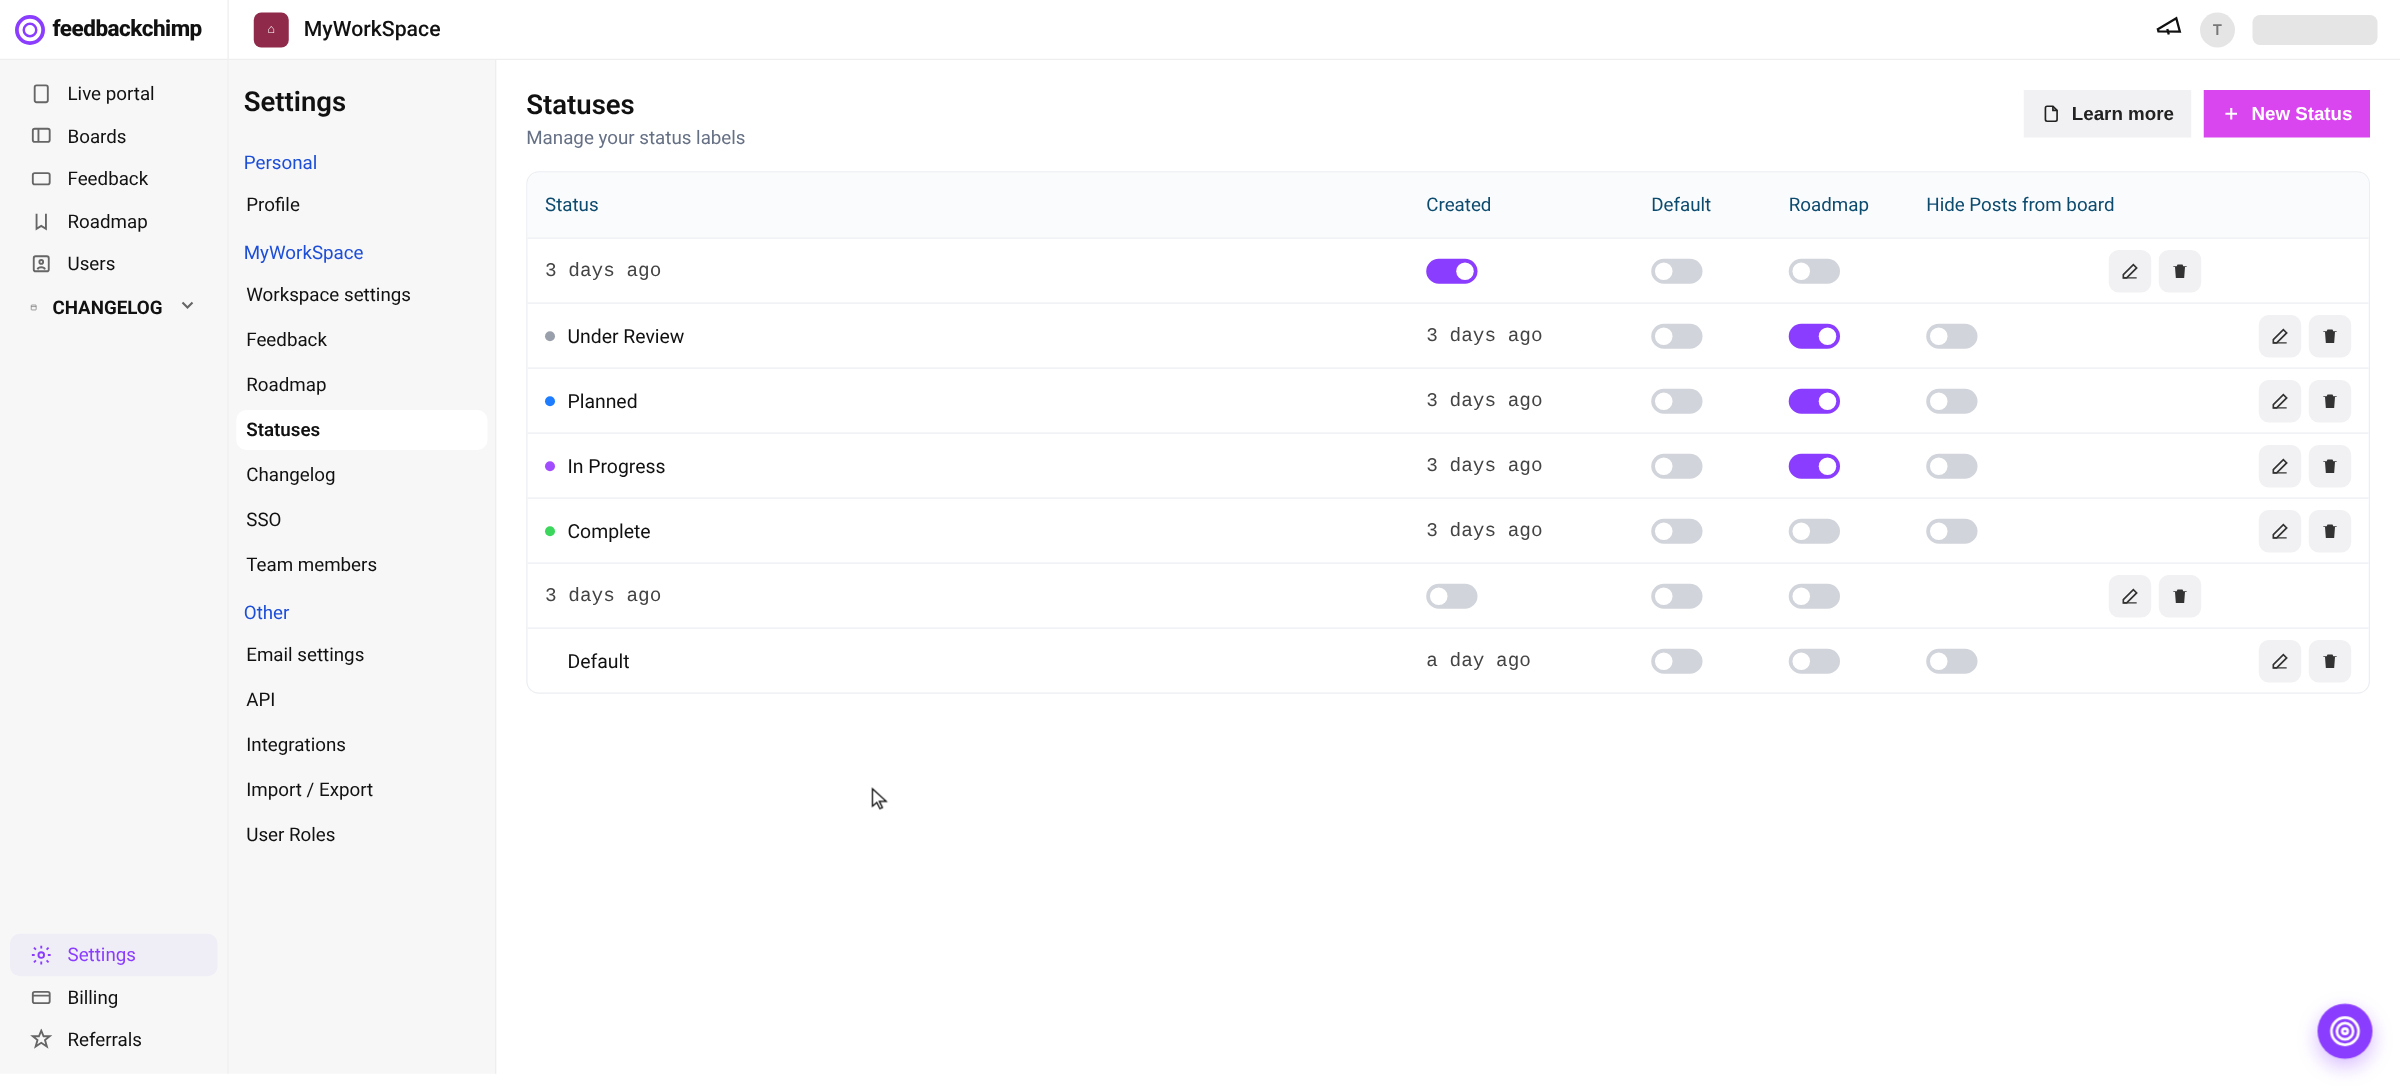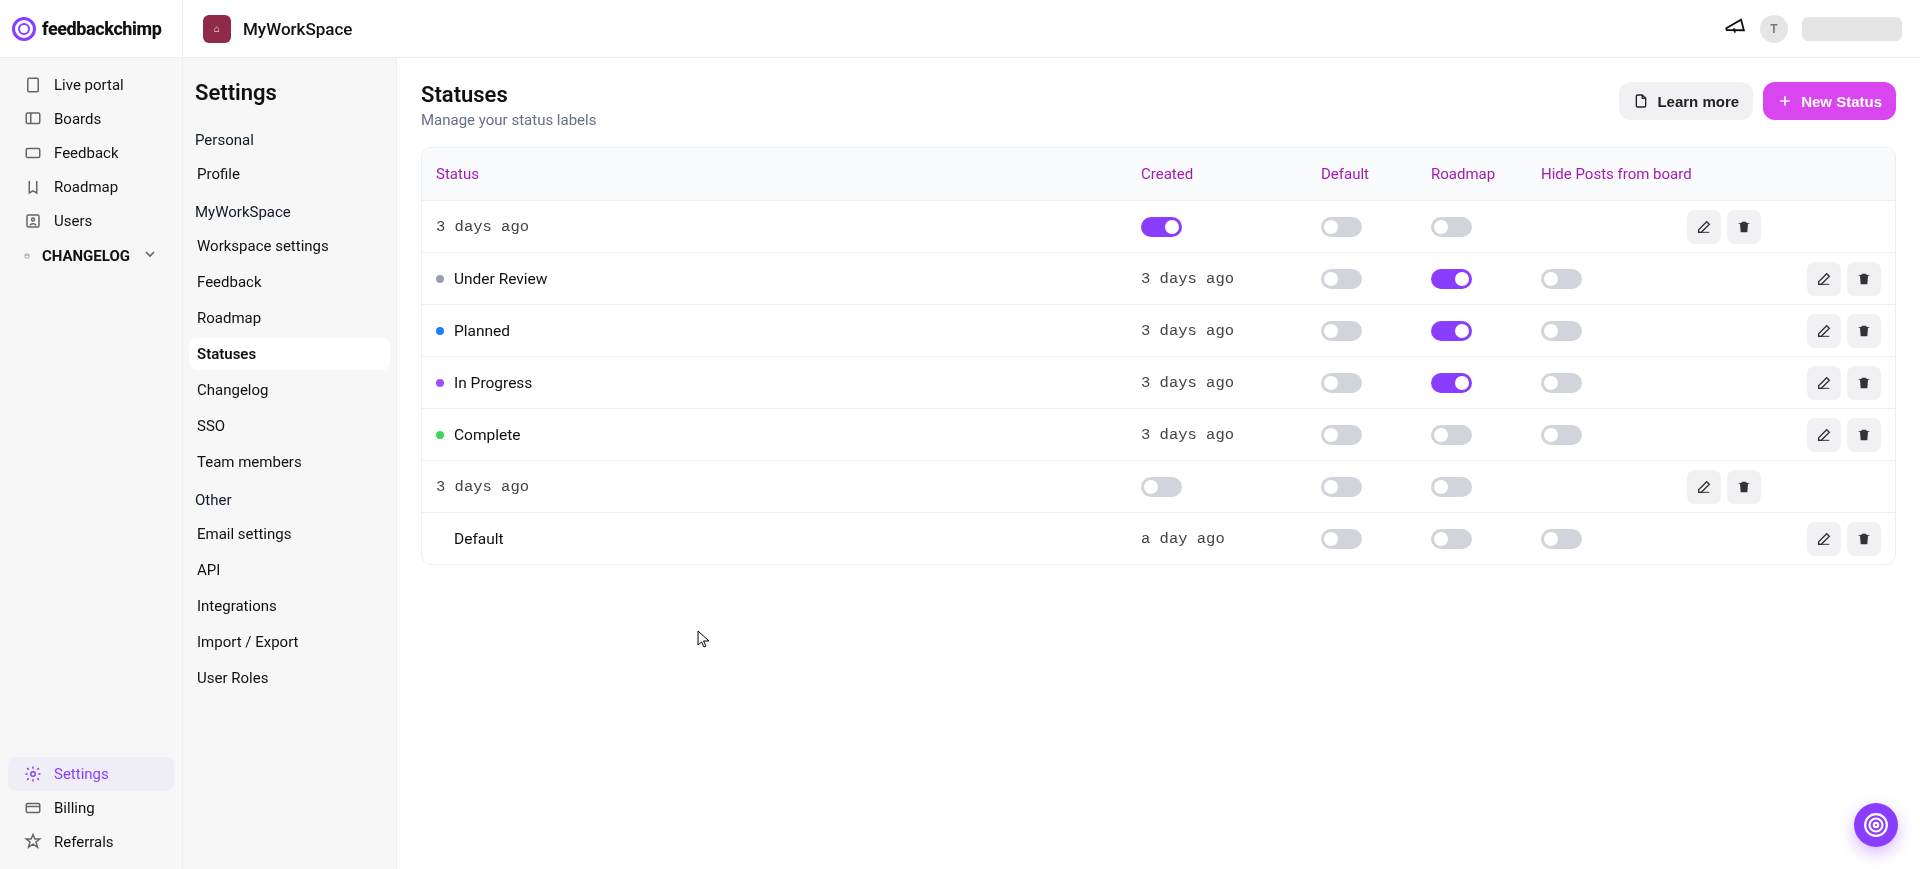--- a/index.html
+++ b/index.html
@@ -9,21 +9,21 @@
     background: #fff;
     width: 1920px;
     height: 869px;
     overflow: hidden;
     font-size: 16px;
   }
 
   .topbar {
     display: flex;
     align-items: center;
-    height: 58px;
+    height: 48px;
     width: 100%;
     position: relative;
   }
 
   .logo-zone {
     width: 183px;
     height: 100%;
     display: flex; align-items: center;
     border-right: 1px solid #eee;
     padding-left: 12px;
@@ -118,21 +118,21 @@
     border-right:1px solid #eee;
     padding:20px 6px;
     display:flex;
     flex-direction:column;
     gap:2px;
   }
   .nav2 h2 {
     font-size:22px;font-weight:600;margin:2px 6px 14px;
   }
   .nav2 .subhead {
-    color:#0f172a;font-size:15px;margin:10px 6px 6px;
+    color:#1d4ed8;font-size:15px;margin:10px 6px 6px;
   }
   .nav2 .link {
     padding:7px 8px;border-radius:8px;font-size:15px;cursor:pointer;margin:1px 0;
   }
   .nav2 .link.active {
     background:#fff;font-weight:600;
   }
 
   .main {
     flex:1;
@@ -142,38 +142,38 @@
 
   .header-row {
     display:flex;align-items:flex-start;justify-content:space-between;margin-bottom:18px;
   }
   .header-titles h1 { font-size:22px;font-weight:600;margin-bottom:4px; }
   .header-titles p { color:#667085;font-size:15px; }
 
   .header-actions { display:flex;gap:10px; }
   .btn-secondary,.btn-primary {
     display:inline-flex;align-items:center;gap:8px;
-    height:38px;padding:16px 14px;border-radius:12px;font-size:15px;font-weight:600;cursor:pointer;border:none;
+    height:38px;padding:16px 14px;border-radius:0;font-size:15px;font-weight:600;cursor:pointer;border:none;
   }
   .btn-secondary { background:#f1f1f3;color:#222; }
   .btn-primary { background:#d946ef;color:#fff; }
 
   .table {
     width:100%;
     border:1px solid #eceef2;border-radius:10px;overflow:hidden;
   }
   .row {
     display:grid;
     grid-template-columns: 1fr 180px 110px 110px 220px 120px;
     align-items:center;
     padding:0 14px;
     height:52px;
   }
   .row.head {
-    background:#fafbfc;color:#a21caf;font-size:15px;
+    background:#fafbfc;color:#0c4a6e;font-size:15px;
   }
   .row.data {
     border-top:1px solid #eceef2;font-size:15.5px;
   }
 
   .status-cell { display:flex;align-items:center;gap:10px; }
   .dot { width:8px;height:8px;border-radius:50%; }
 
   .created-cell { color:#444;font-family:Liberation Mono, monospace; }
 

